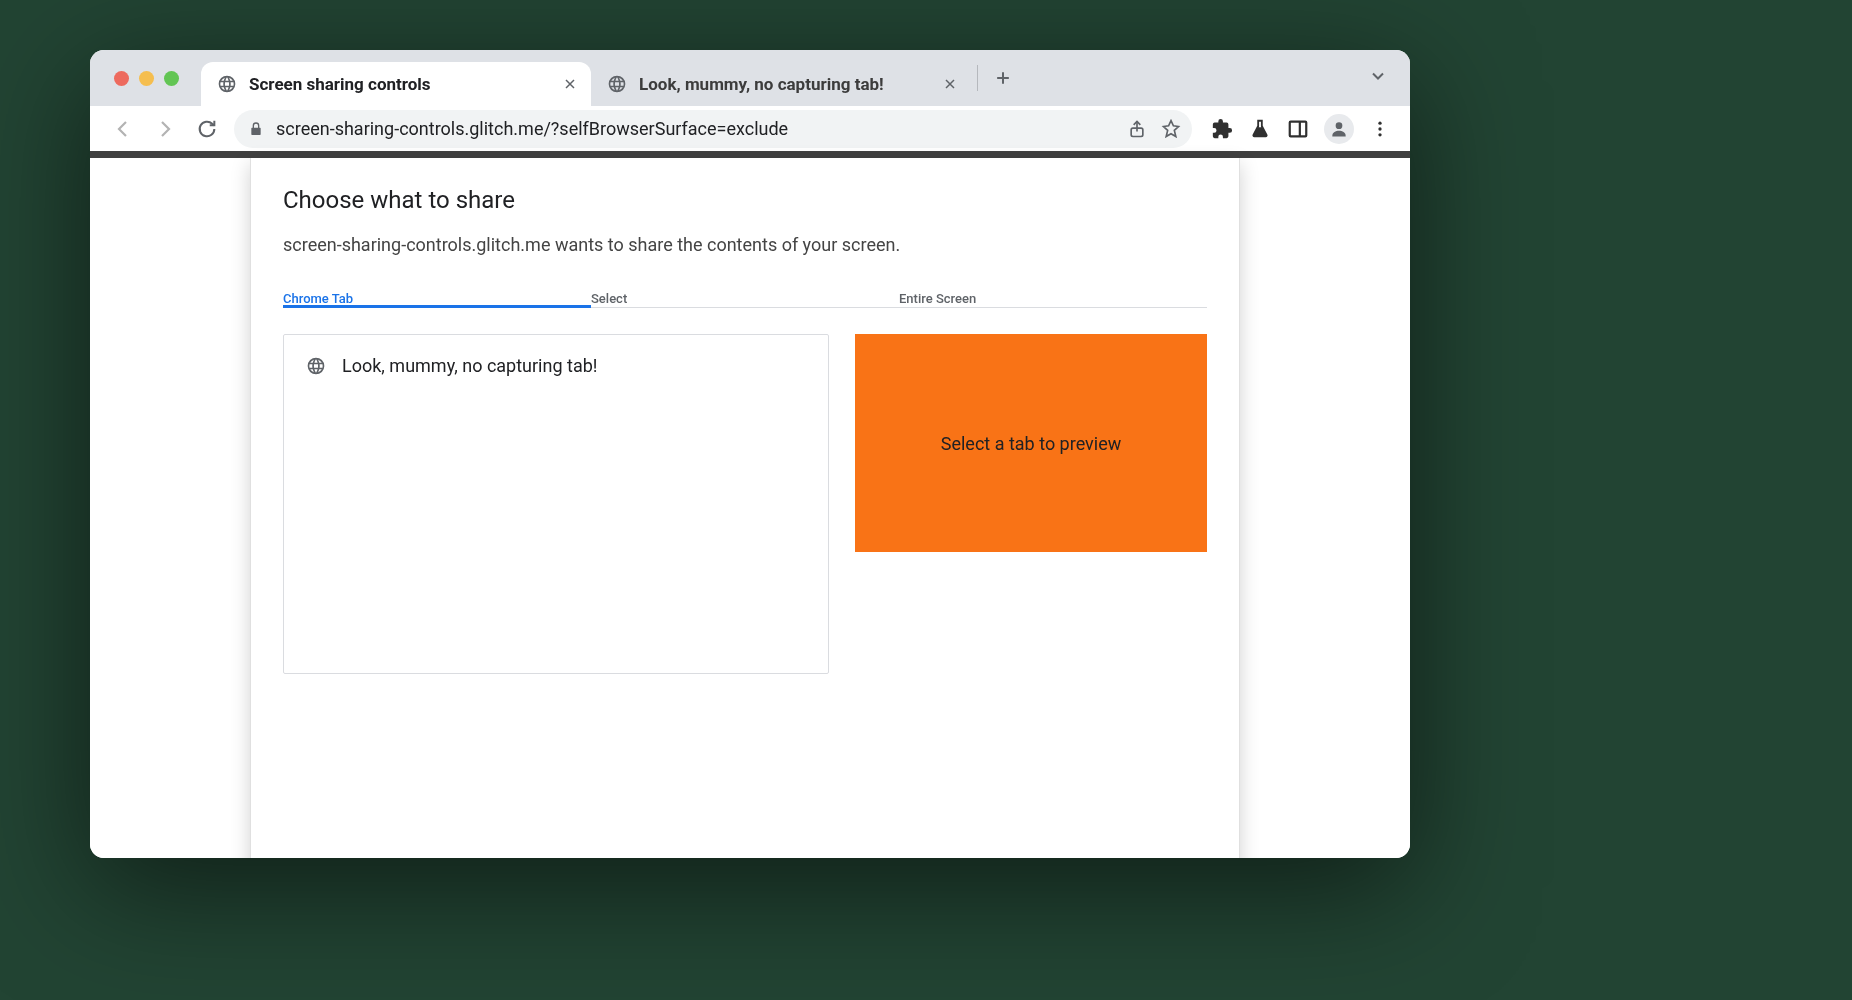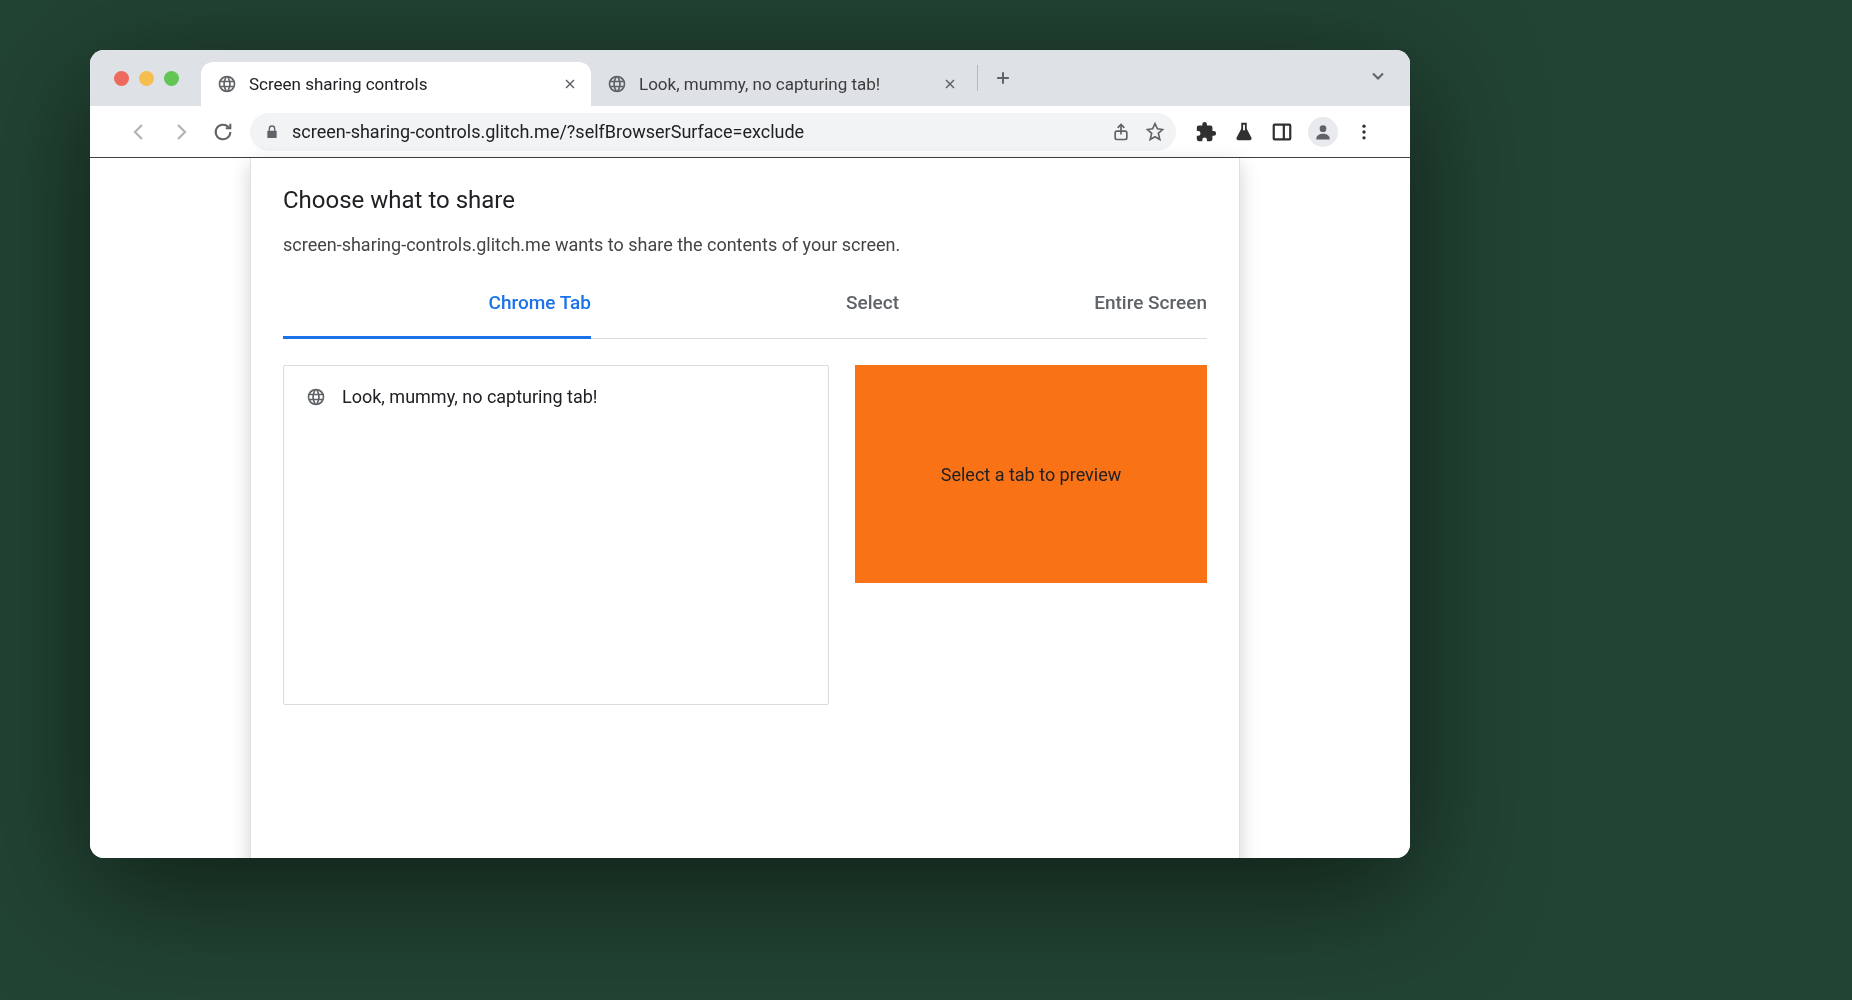--- a/index.html
+++ b/index.html
@@ -84,20 +84,21 @@
       height: 20px;
       flex-shrink: 0;
       color: #5f6368;
     }
     .tab .tab-title {
       flex: 1;
       white-space: nowrap;
       overflow: hidden;
       text-overflow: clip;
       mask-image: linear-gradient(to right, #000 88%, transparent 100%);
+      font-weight: bold;
       -webkit-mask-image: linear-gradient(to right, #000 88%, transparent 100%);
     }
     .tab .tab-close {
       width: 18px;
       height: 18px;
       color: #5f6368;
       display: flex;
       align-items: center;
       justify-content: center;
       flex-shrink: 0;
@@ -127,23 +128,23 @@
       transform: translateY(-50%);
       color: #5f6368;
       cursor: pointer;
     }
     
     .toolbar {
       height: 52px;
       background: #fff;
       display: flex;
       align-items: center;
-      padding: 0 34px;
+      padding: 0 18px;
       gap: 12px;
-      border-bottom: 1px solid #404040;
+      border-bottom: 7px solid #404040;
     }
     .nav-btn {
       width: 30px;
       height: 30px;
       display: flex;
       align-items: center;
       justify-content: center;
       color: #5f6368;
       cursor: pointer;
     }
@@ -234,23 +235,23 @@
       color: #444;
       margin-bottom: 26px;
     }
     .dialog-tabs {
       display: flex;
       border-bottom: 1px solid #dadce0;
       margin-bottom: 26px;
     }
     .dialog-tab {
       flex: 1;
-      text-align: right;
-      padding: 10px 0 24px 0;
-      font-size: 19px;
+      text-align: left;
+      padding: 10px 0 1px 0;
+      font-size: 13px;
       font-weight: 500;
       color: #5f6368;
       cursor: pointer;
       position: relative;
     }
     .dialog-tab.active {
       color: #1a73e8;
     }
     .dialog-tab.active::after {
       content: "";

